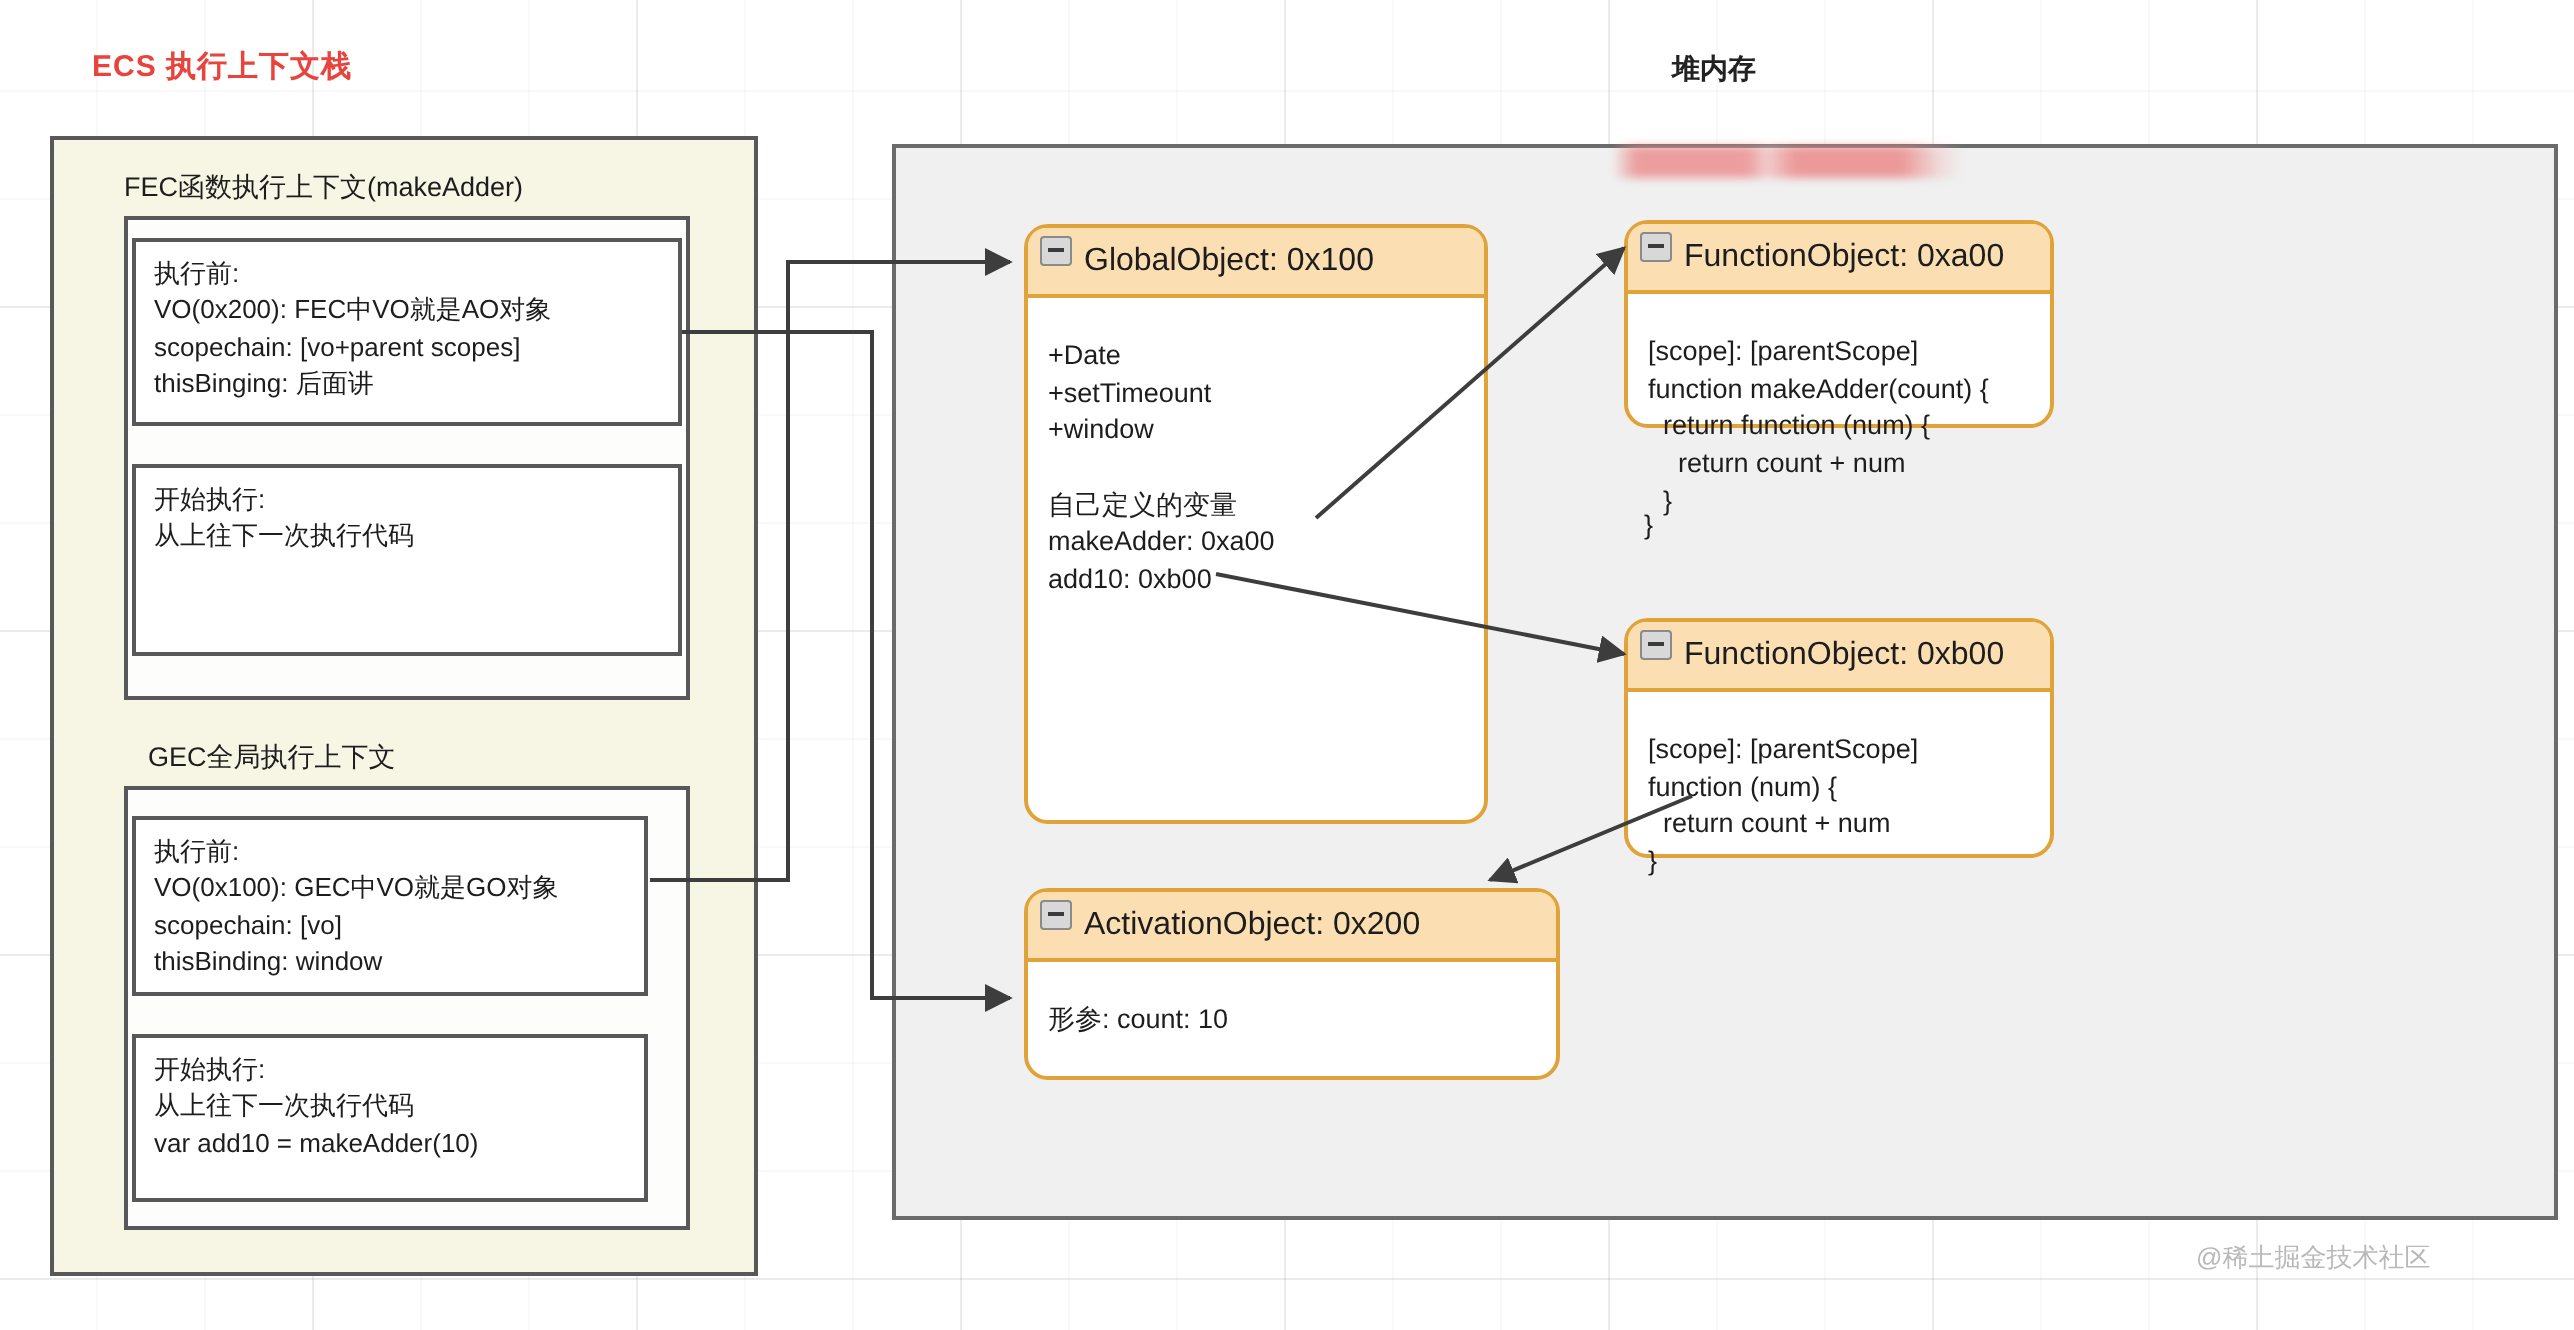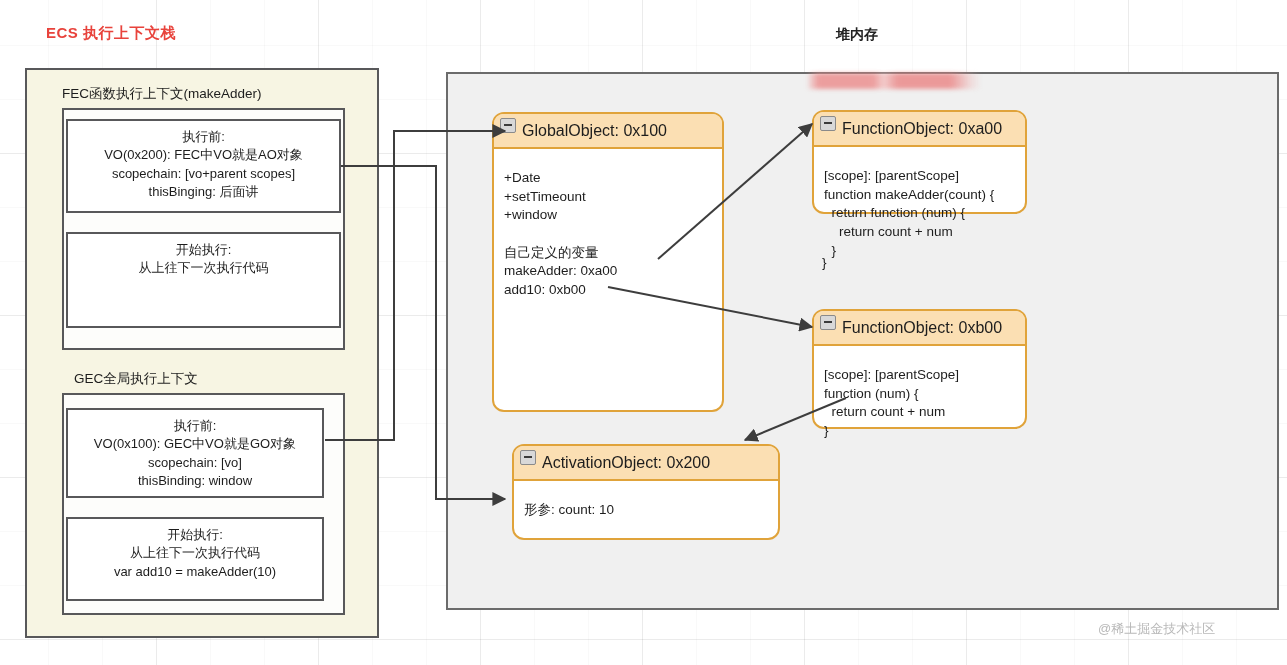--- a/index.html
+++ b/index.html
@@ -41,21 +41,20 @@
   .ctx-label{
     color:#1d1d1d;font-size:13.5px;white-space:nowrap;
   }
   .ctx-group{
     background:#fdfdfb;border:2px solid #58585a;box-sizing:border-box;
   }
   .ctx-card{
     background:#ffffff;border:2px solid #58585a;box-sizing:border-box;
     padding:7px 9px;color:#1d1d1d;font-size:13px;line-height:1.42;
     white-space:pre-line;
-    text-align:center;
   }
 
   
   #fec-label{left:62px;top:85px;}
   #fec-group{left:62px;top:108px;width:283px;height:242px;}
   #fec-card-pre{left:66px;top:119px;width:275px;height:94px;}
   #fec-card-run{left:66px;top:232px;width:275px;height:96px;}
 
   
   #gec-label{left:74px;top:370px;}
@@ -100,21 +99,21 @@
   }
   .collapse-icon::before{
     content:"";position:absolute;left:3px;top:5px;width:8px;height:1.5px;
     background:#3b3b3b;
   }
   .uml-body{
     padding:20px 10px 6px 10px;color:#1d1d1d;
     font-size:13.5px;line-height:1.38;white-space:pre;
   }
 
-  #obj-global{left:492px;top:112px;width:232px;height:300px;}
+  #obj-global{left:512px;top:112px;width:232px;height:300px;}
   #obj-fn-a{left:812px;top:110px;width:215px;height:104px;}
   #obj-fn-b{left:812px;top:309px;width:215px;height:120px;}
   #obj-activation{left:512px;top:444px;width:268px;height:96px;}
 
   
   .tail-brace{
     color:#1d1d1d;font-size:13.5px;line-height:1;white-space:pre;
   }
   #tail-a{left:822px;top:256px;}
 

